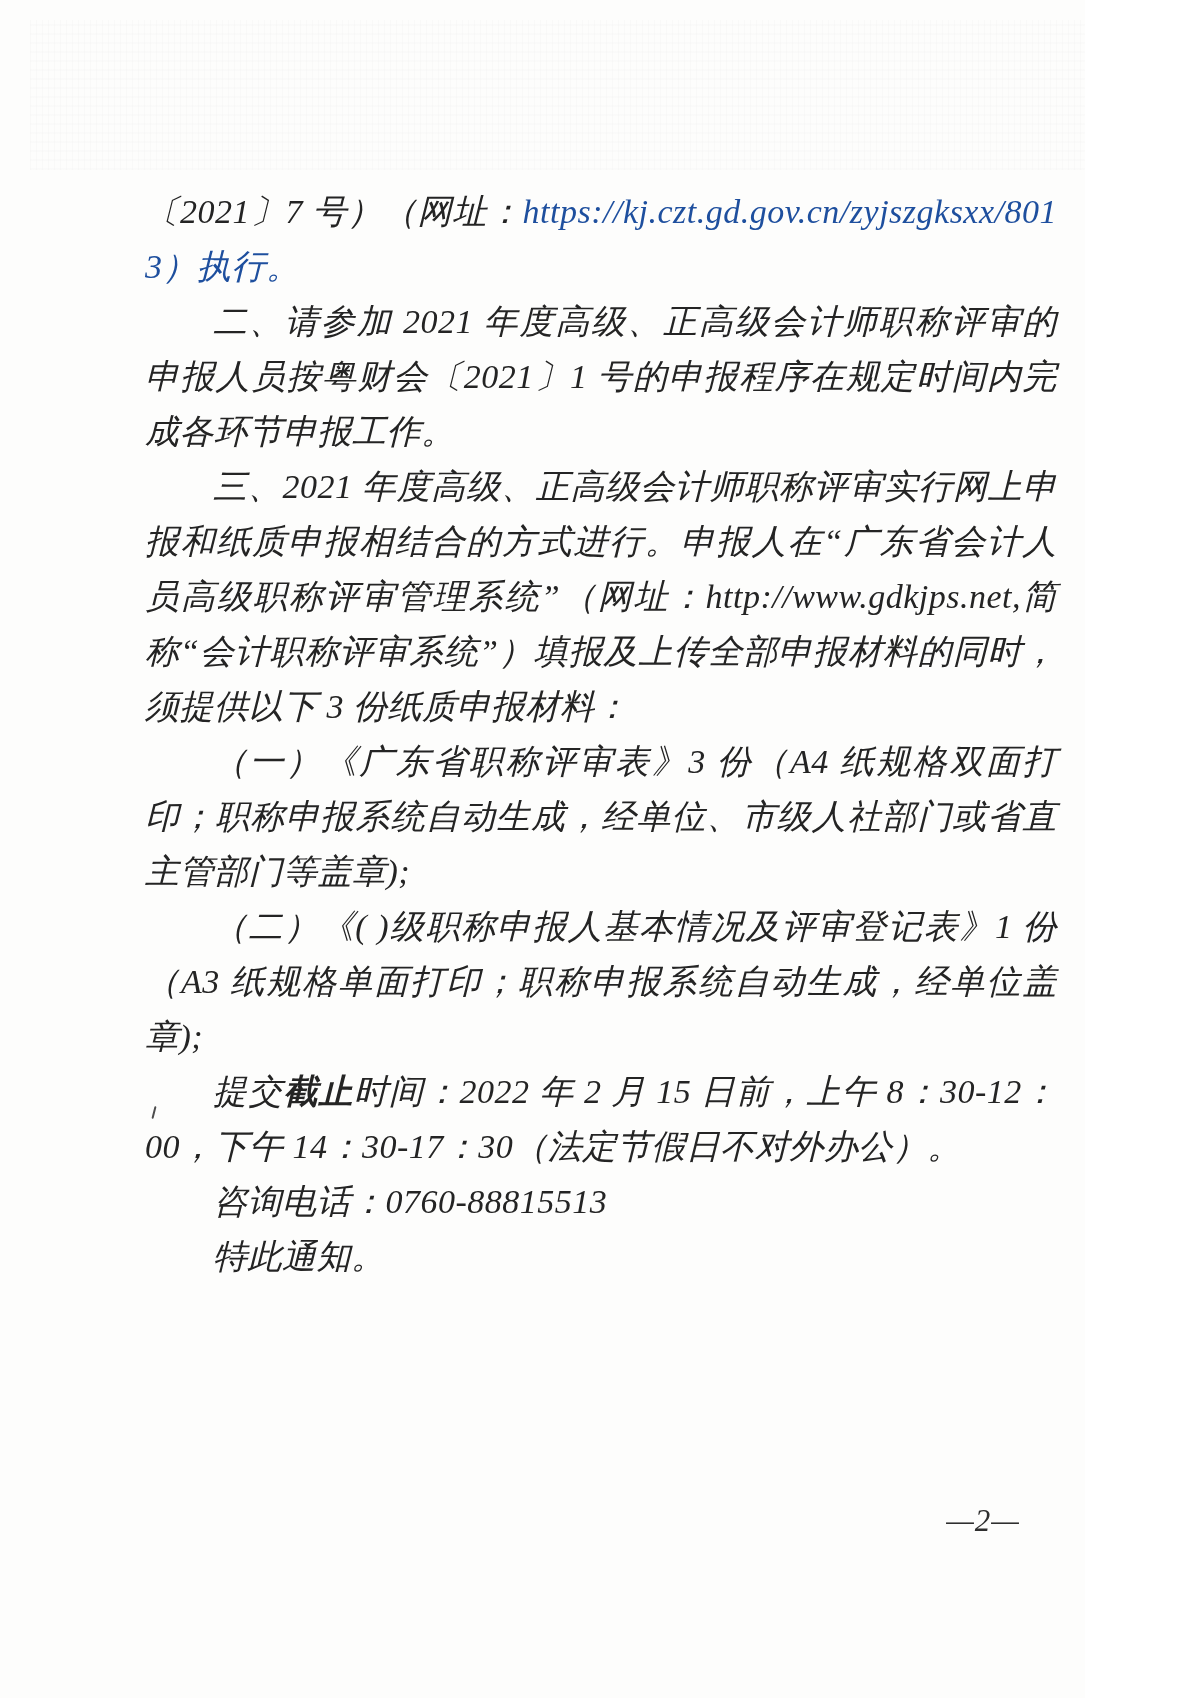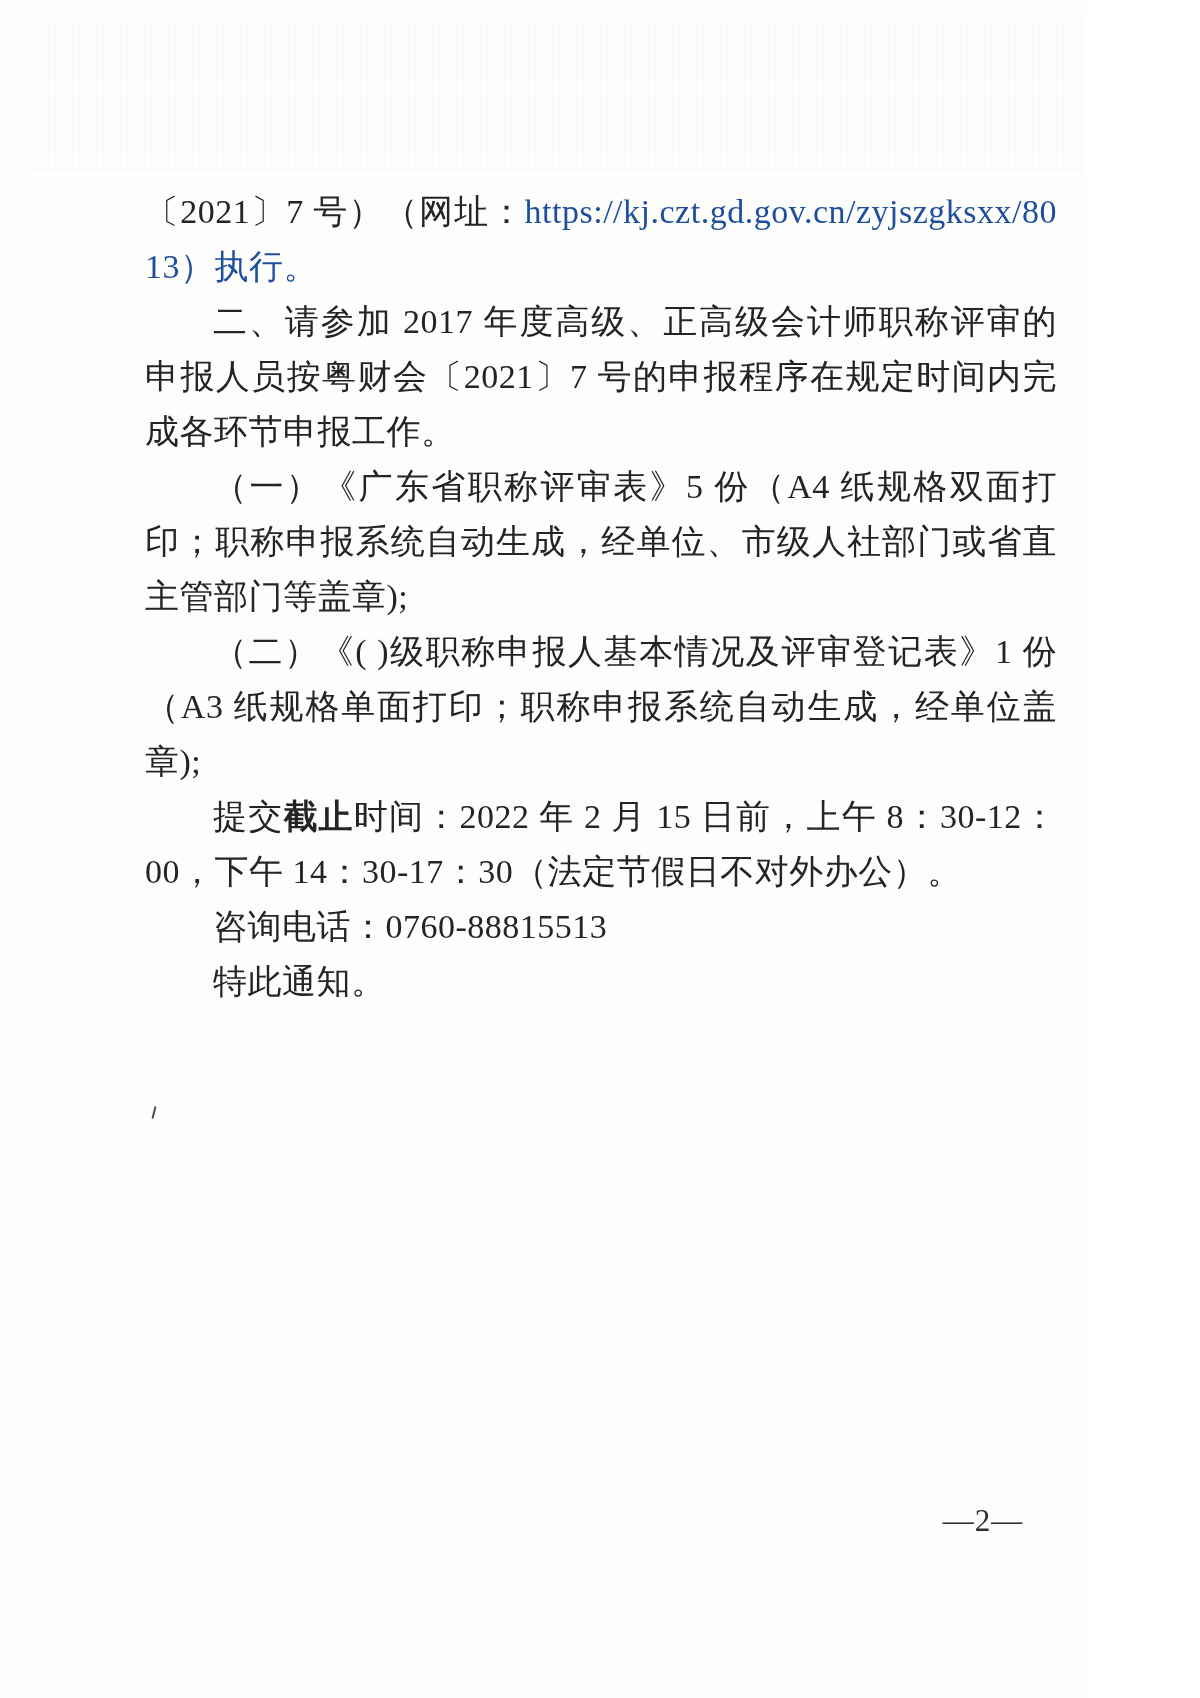--- a/index.html
+++ b/index.html
@@ -7,20 +7,21 @@
     padding: 0;
     background: #ffffff;
   }
   .page {
     position: relative;
     width: 1085px;
     height: 1698px;
     background: #fdfdfc;
     overflow: hidden;
     font-family: "Liberation Serif", "DejaVu Serif", serif;
+    font-style: italic;
   }
   
   .scan-noise {
     position: absolute;
     left: 30px;
     top: 20px;
     width: 1140px;
     height: 150px;
     background:
       repeating-linear-gradient(90deg, rgba(70,70,80,0.05) 0 1px, transparent 1px 6px),
@@ -90,24 +91,25 @@
 <body>
 
 <div class="page">
 
   <div class="scan-noise"></div>
 
   <div class="content" style="color: rgb(36, 36, 36);">
 
     <p class="para"><span>〔2021〕7 号）（网址：</span><a class="link" style="color: rgb(30, 79, 158);">https://kj.czt.gd.gov.cn/zyjszgksxx/8013</a><span class="link" style="color: rgb(30, 79, 158);">）执行。</span></p>
 
-    <p class="para indent">二、请参加 2017 年度高级、正高级会计师职称评审的申报人员按粤财会〔2021〕7 号的申报程序在规定时间内完成各环节申报工作。</p>
+    <p class="para indent">二、请参加 2021 年度高级、正高级会计师职称评审的申报人员按粤财会〔2021〕1 号的申报程序在规定时间内完成各环节申报工作。</p>
 
+    <p class="para indent">三、2021 年度高级、正高级会计师职称评审实行网上申报和纸质申报相结合的方式进行。申报人在“广东省会计人员高级职称评审管理系统”（网址：http://www.gdkjps.net,简称“会计职称评审系统”）填报及上传全部申报材料的同时，须提供以下 3 份纸质申报材料：</p>
 
-    <p class="para indent">（一）《广东省职称评审表》5 份（A4 纸规格双面打印；职称申报系统自动生成，经单位、市级人社部门或省直主管部门等盖章);</p>
+    <p class="para indent">（一）《广东省职称评审表》3 份（A4 纸规格双面打印；职称申报系统自动生成，经单位、市级人社部门或省直主管部门等盖章);</p>
 
     <p class="para indent">（二）《( )级职称申报人基本情况及评审登记表》1 份（A3 纸规格单面打印；职称申报系统自动生成，经单位盖章);</p>
 
 
 
     <p class="para indent"><span>提交</span><span class="hei">截止</span><span>时间：2022 年 2 月 15 日前，上午 8：30-12：00，下午 14：30-17：30（法定节假日不对外办公）。</span></p>
 
     <p class="para indent">咨询电话：0760-88815513</p>
 
     <p class="para indent">特此通知。</p>

